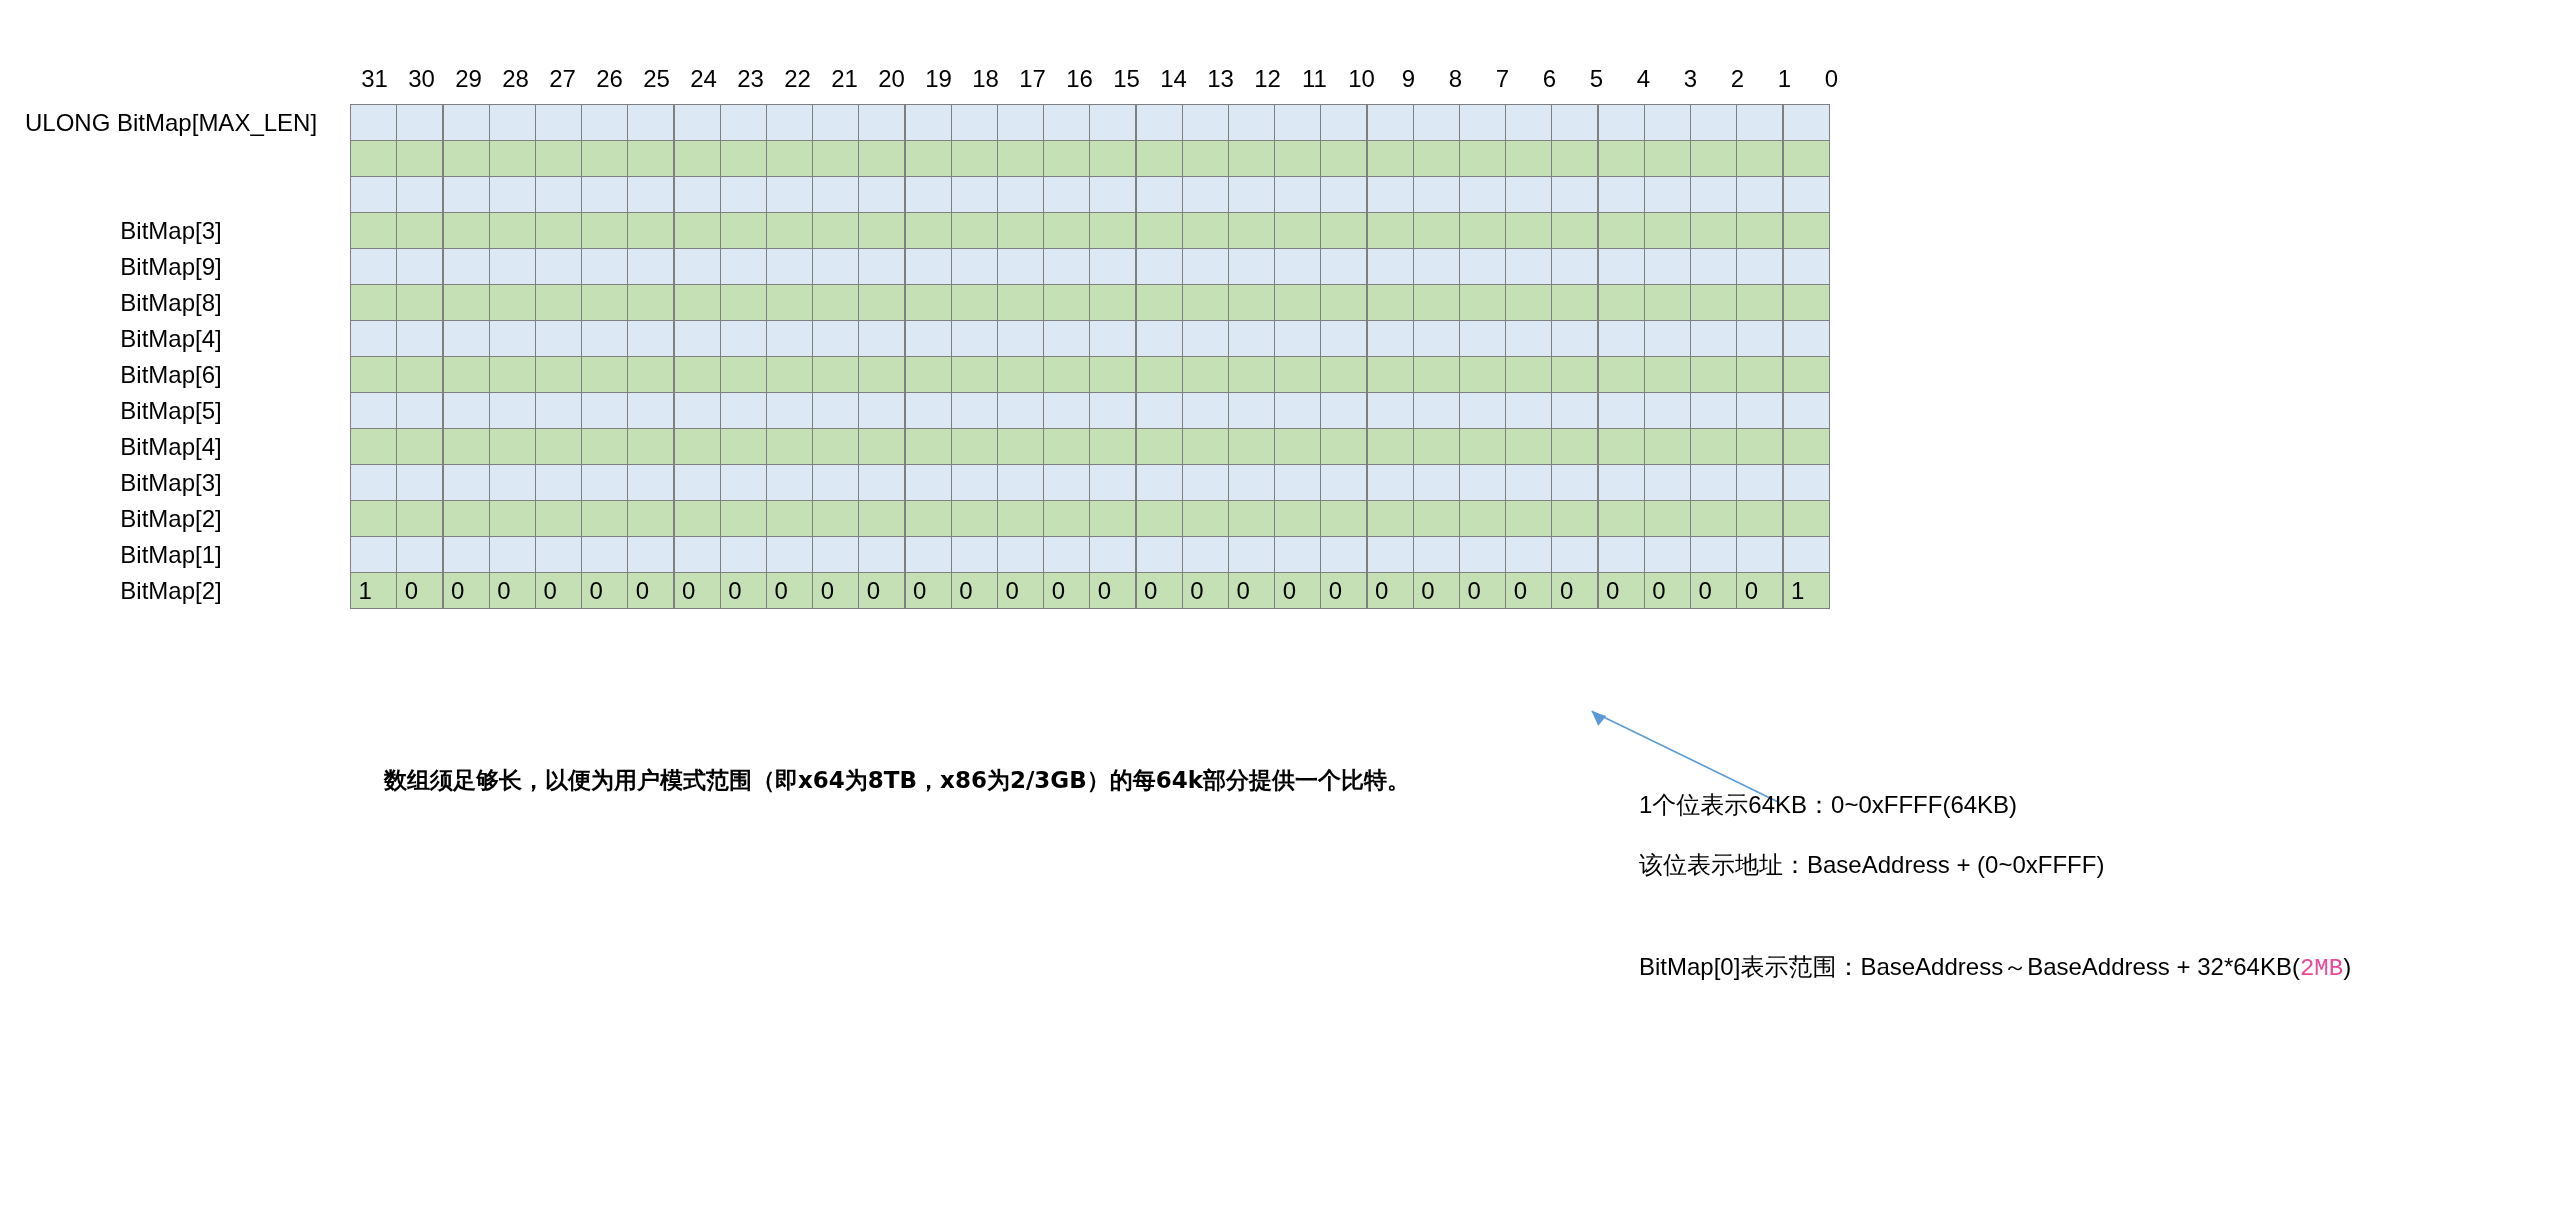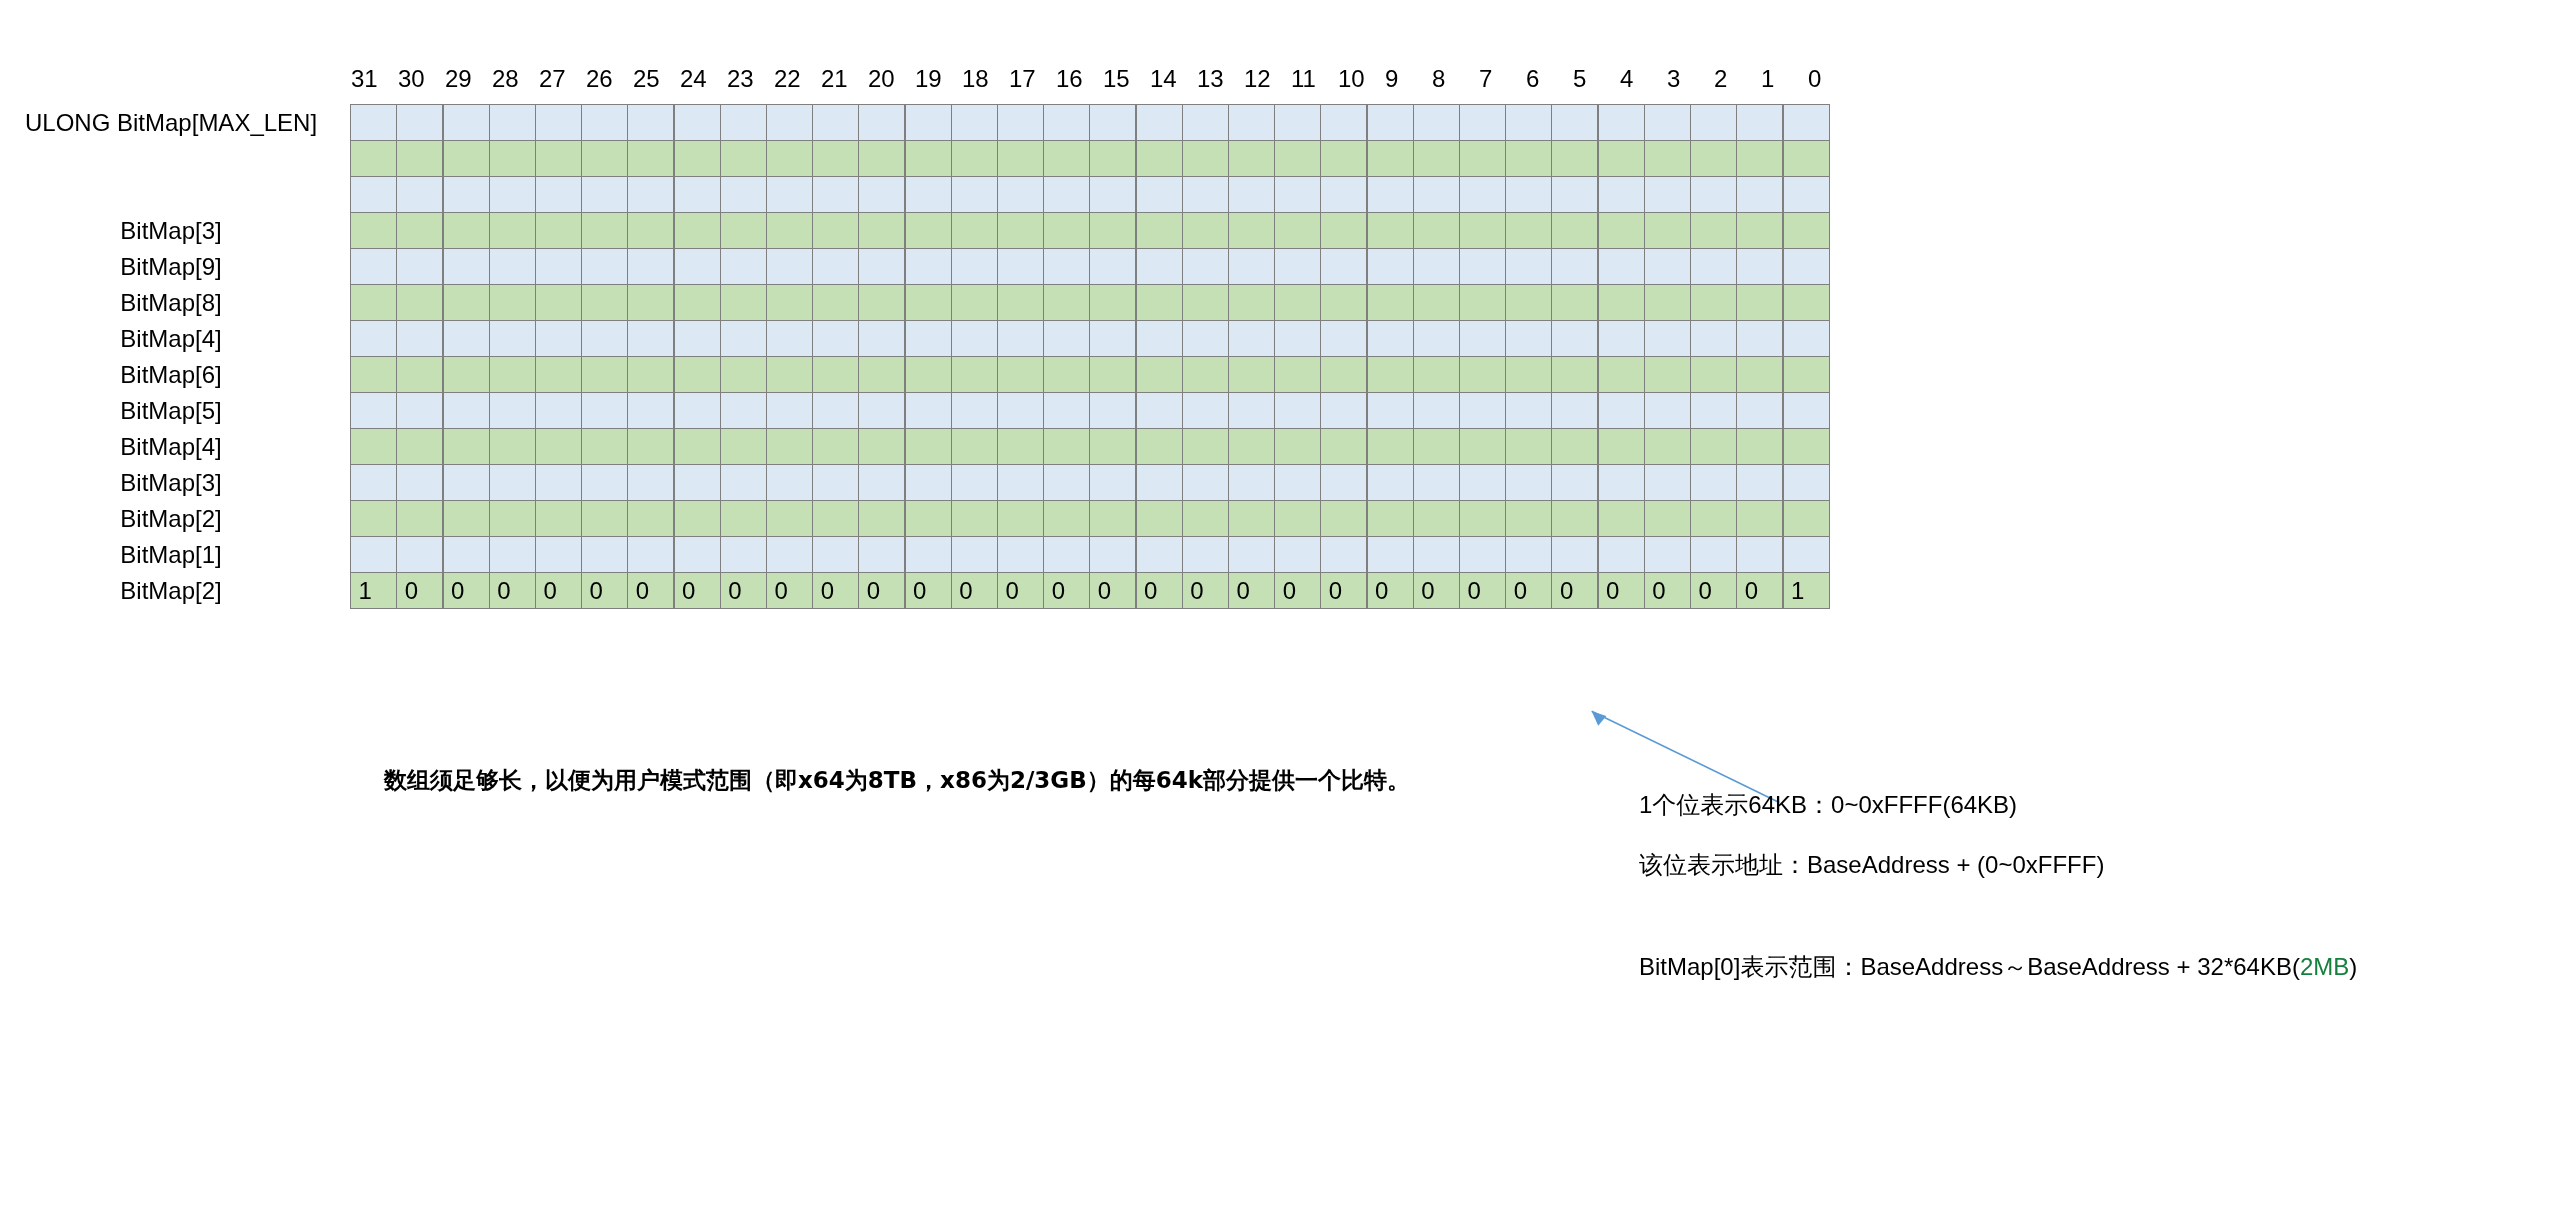--- a/index.html
+++ b/index.html
@@ -24,21 +24,21 @@
   }
 
   .bit-header {
     position: absolute;
     left: 351px;
     top: 64px;
     display: flex;
   }
   .bit-header .bit-num {
     width: 47px;
-    text-align: left;
+    text-align: center;
     font-size: 24px;
     line-height: 29px;
     color: #000;
   }
 
   .grid-wrap {
     position: absolute;
     left: 351px;
     top: 105px;
   }
@@ -96,21 +96,21 @@
     top: 789px;
     width: 899px;
   }
   .ann-line {
     font-size: 24px;
     line-height: 31px;
     white-space: nowrap;
     margin-bottom: 29px;
   }
   .ann-line.gap-big { margin-bottom: 71px; }
-  .highlight-red { color: #15803d; }
+  .highlight-red { color: #ec4899; font-family: Liberation Mono, monospace; }
 
   
   .arrow-svg {
     position: absolute;
     left: 1577px;
     top: 703px;
     pointer-events: none;
   }
 </style>
 </head>

